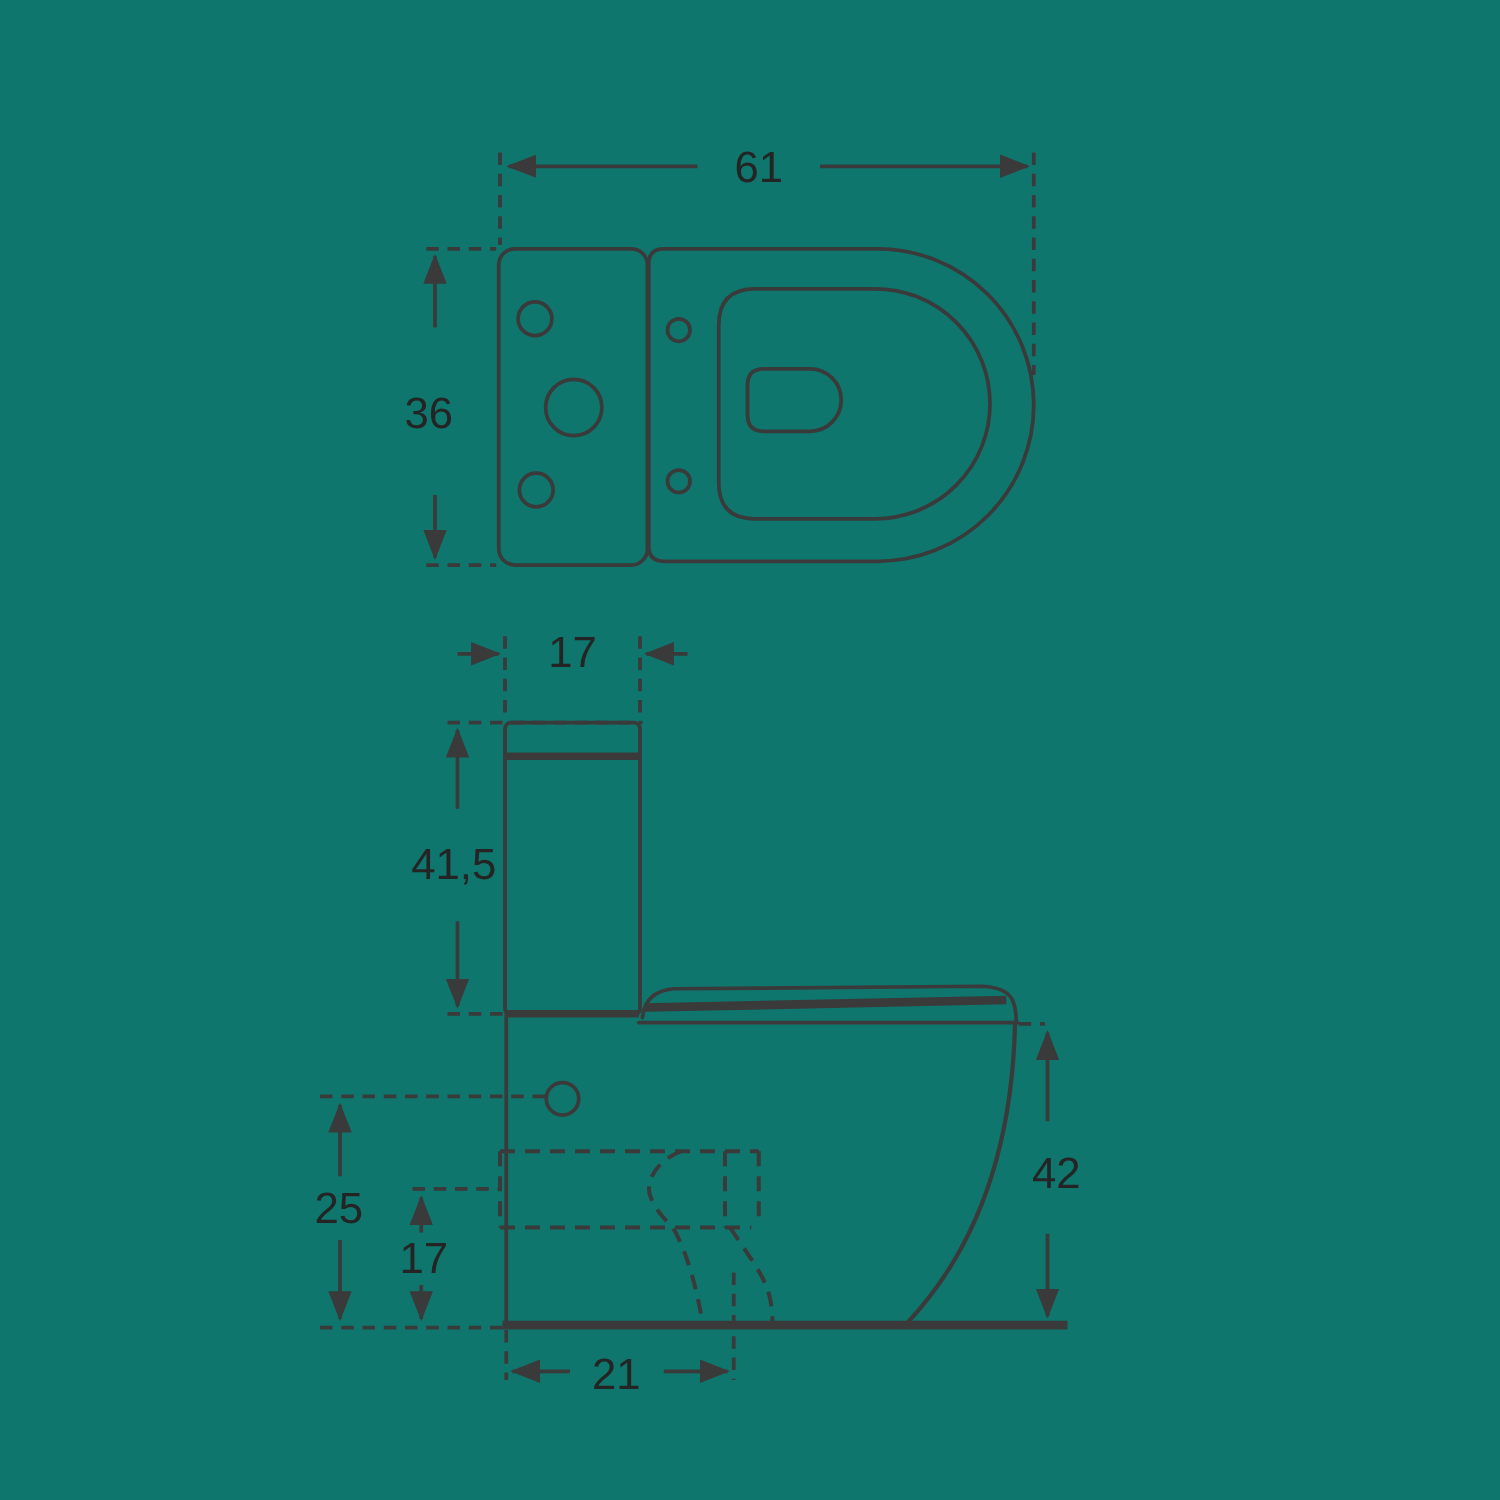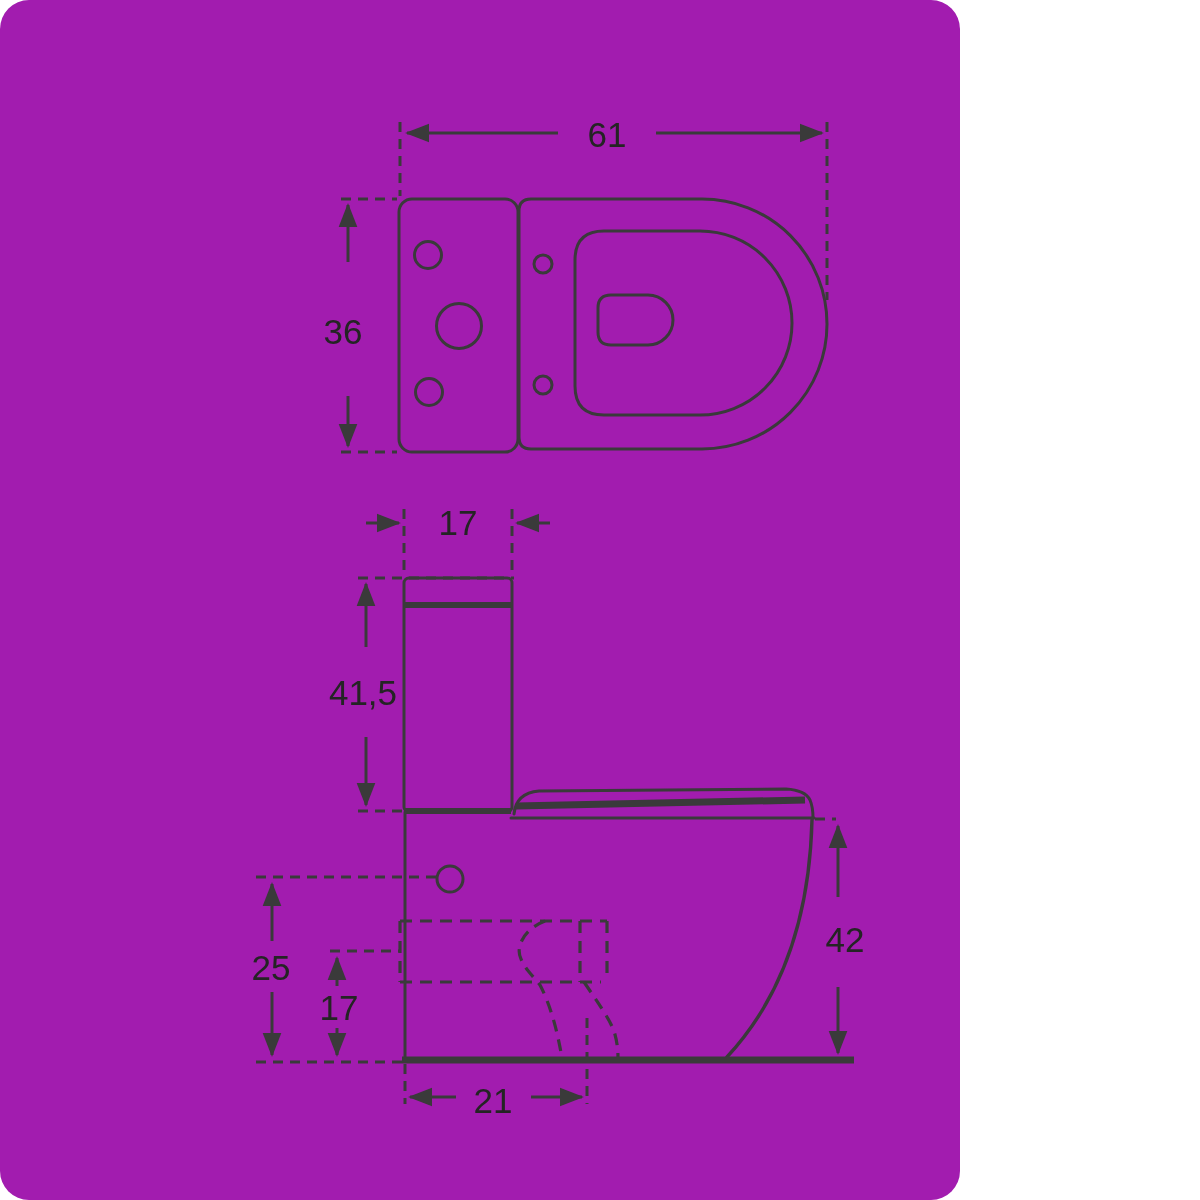--- a/index.html
+++ b/index.html
@@ -1,16 +1,16 @@
 <!DOCTYPE html>
 <html><head>
 <meta charset="utf-8">
 <style>
   html,body{margin:0;padding:0;background:#ffffff;}
-  .canvas{position:relative;width:960px;height:1200px;background:#a21caf;overflow:hidden;border-radius:29px;}
+  .canvas{position:relative;width:1200px;height:1200px;background:#0f766e;overflow:hidden;}
   svg{display:block;}
   .ln{stroke:#3a3a3a;stroke-width:3;fill:none;stroke-linecap:round;stroke-linejoin:round;}
   .w4{stroke-width:3.4;}
   .thick{stroke-width:6;stroke-linecap:butt;}
   .thick7{stroke-width:7;stroke-linecap:butt;}
   .dash{stroke:#3a3a3a;stroke-width:3;fill:none;stroke-dasharray:10 7;stroke-linecap:butt;}
   .dash2{stroke:#3a3a3a;stroke-width:3.2;fill:none;stroke-dasharray:12 8;stroke-linecap:butt;}
   .dim{stroke:#3a3a3a;stroke-width:3;fill:none;stroke-linecap:butt;}
   text{font-family:"Liberation Sans",sans-serif;font-size:35px;fill:#242424;text-anchor:middle;dominant-baseline:central;}
 </style>

